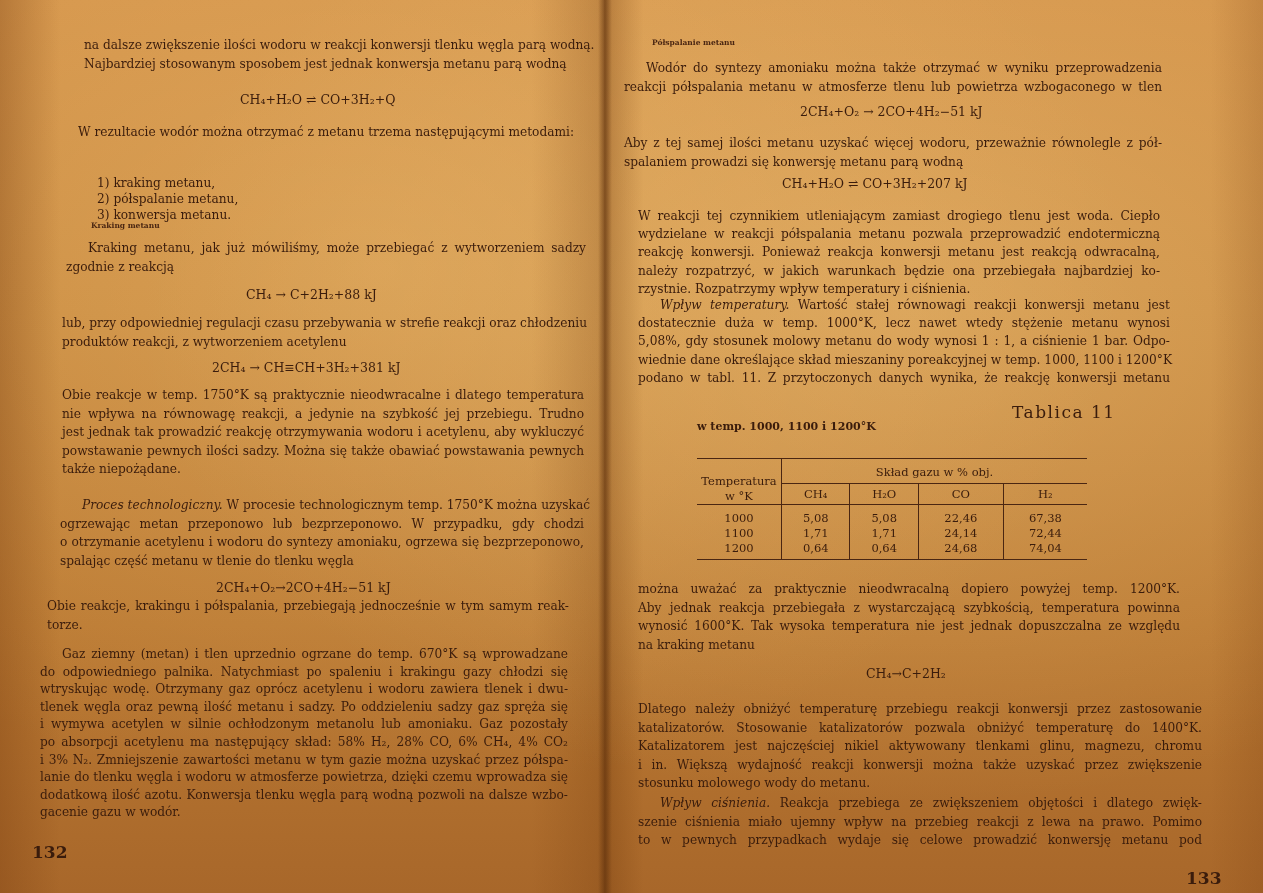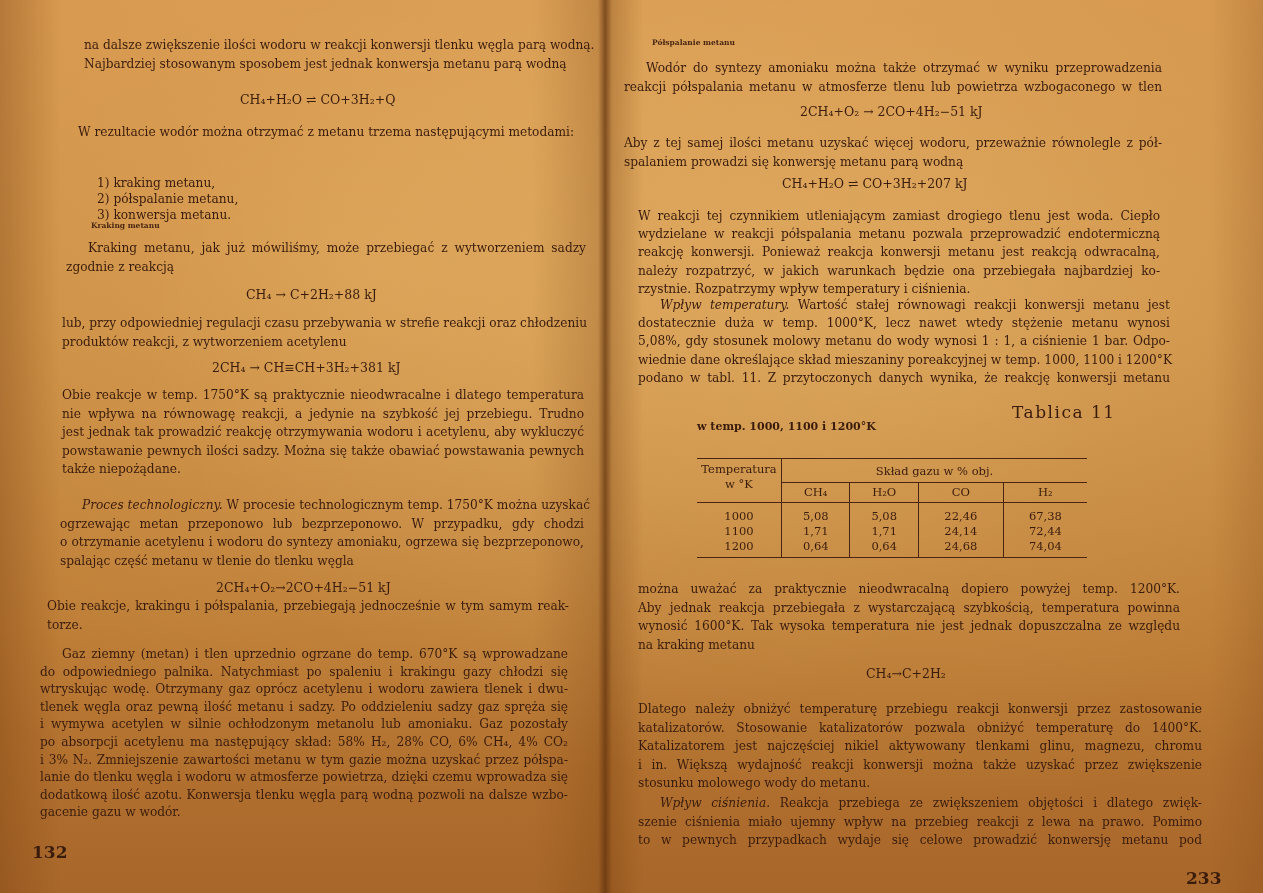--- a/index.html
+++ b/index.html
@@ -42,21 +42,21 @@
     .tab-num { position:absolute; font-size:17px; letter-spacing:1.5px; color:#3a1c0c; white-space:nowrap; }
     .tab-title { position:absolute; font-size:11px; font-weight:bold; color:#3a1c0c; line-height:17px; white-space:nowrap; }
     table.gas {
       position:absolute; left:697px; top:458px; width:390px;
       border-collapse:collapse; font-size:11.5px; color:#3a1c0c;
       border-top:1.5px solid #4a2612; border-bottom:1.5px solid #4a2612;
     }
     table.gas td, table.gas th {
       font-weight:normal; text-align:center; padding:0 2px; line-height:15px;
     }
-    table.gas .hdr-temp { border-right:1px solid #4a2612; width:80px; vertical-align:top; padding-top:3px; }
+    table.gas .hdr-temp { border-right:1px solid #4a2612; width:80px; vertical-align:top; padding-top:15px; }
     table.gas .hdr-group { border-bottom:1px solid #4a2612; padding-top:5px; padding-bottom:3px; }
     table.gas .sub { border-right:1px solid #4a2612; padding:2px 0; }
     table.gas .sub.lastc { border-right:none; }
     table.gas tr.head2 { border-bottom:1px solid #4a2612; }
     table.gas td.c-temp { border-right:1px solid #4a2612; }
     table.gas td.c { border-right:1px solid #4a2612; }
     table.gas td.c.lastc { border-right:none; }
     table.gas tbody tr:first-child td { padding-top:6px; }
     table.gas tbody tr:last-child td { padding-bottom:3px; }
   </style>
@@ -229,14 +229,14 @@
     <span class="line">i in. Większą wydajność reakcji konwersji można także uzyskać przez zwiększenie</span>
     <span class="line last">stosunku molowego wody do metanu.</span>
   </div>
 
   <div class="block text" style="left:638px; top:794px; width:564px; line-height:18.5px;">
     <span class="line indent"><i class="it">Wpływ ciśnienia.</i><span> Reakcja przebiega ze zwiększeniem objętości i dlatego zwięk-</span></span>
     <span class="line">szenie ciśnienia miało ujemny wpływ na przebieg reakcji z lewa na prawo. Pomimo</span>
     <span class="line">to w pewnych przypadkach wydaje się celowe prowadzić konwersję metanu pod</span>
   </div>
 
-  <div class="pagenum" style="left:1186px; top:868px;">233</div>
+  <div class="pagenum" style="left:1186px; top:868px;">133</div>
 </div>
 
 </body></html>

